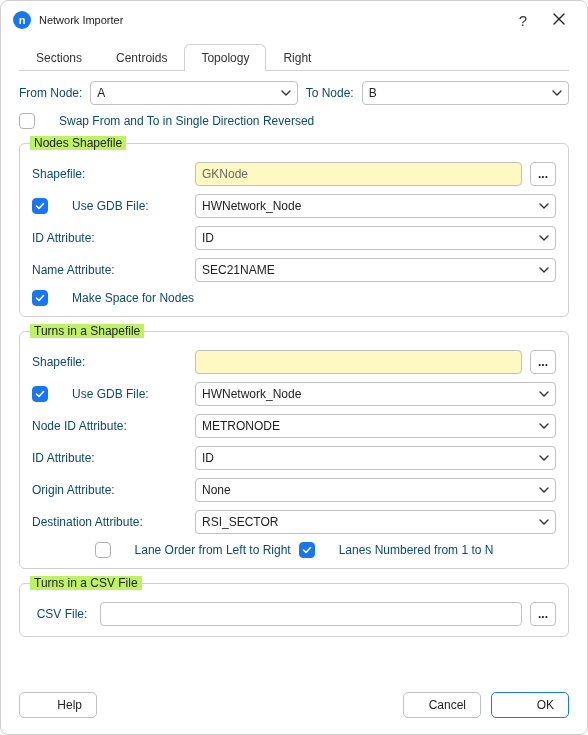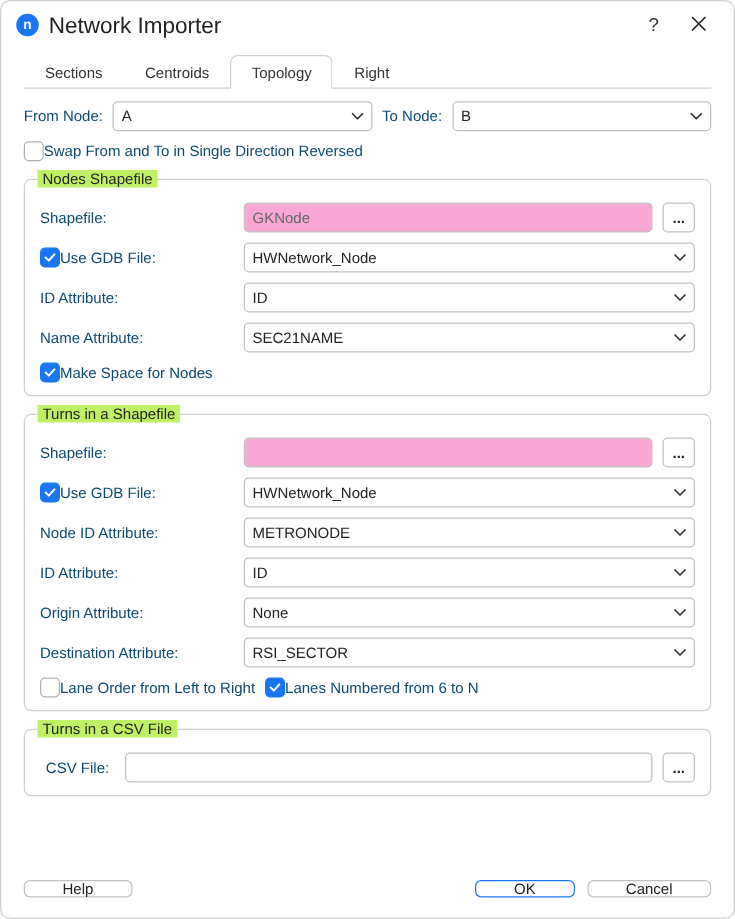--- a/index.html
+++ b/index.html
@@ -25,21 +25,21 @@
     display:flex; align-items:center;
     padding:0 10px 0 12px;
   }
   .titlebar .appicon {
     width:18px; height:18px; border-radius:50%;
     background:#1976f2;
     display:flex; align-items:center; justify-content:center;
     color:#fff; font-weight:600; font-size:11px;
     margin-right:8px;
   }
-  .titlebar .title { font-size:18px; flex:0 0 auto; }
+  .titlebar .title { font-size:11px; flex:0 0 auto; }
   .titlebar .spacer { flex:1; }
   .titlebar .winbtn {
     width:36px; height:30px;
     display:flex; align-items:center; justify-content:center;
     color:#333; font-size:14px;
   }
   .titlebar .winbtn svg { width:12px; height:12px; }
 
   .content {
     flex:1;
@@ -84,32 +84,32 @@
     padding:0 6px;
     position:relative;
     background:#fff;
   }
   .select { padding-right:20px; }
   .select .chev {
     position:absolute; right:6px; top:50%; transform:translateY(-50%);
   }
   .chev svg { width:10px; height:10px; display:block; }
   .textbox { justify-content:flex-start; }
-  .textbox.ro { background:#f9a8d4; color:#666; }
+  .textbox.ro { background:#fef9c3; color:#666; }
 
   .iconbtn {
     width:26px; height:24px;
     border:1px solid #c0c0c0; border-radius:4px;
     display:flex; align-items:center; justify-content:center;
     background:#fff;
     font-weight:700;
   }
 
   
-  .chk { display:flex; align-items:center; gap:0; }
+  .chk { display:flex; align-items:center; gap:24px; }
   .chkbox {
     width:16px; height:16px;
     border:1px solid #b0b0b0; border-radius:4px;
     display:flex; align-items:center; justify-content:center;
     background:#fff;
     flex:0 0 16px;
   }
   .chkbox.checked { background:#1976f2; border-color:#1976f2; }
   .chkbox.checked svg { width:10px; height:10px; }
 
@@ -132,23 +132,23 @@
   .group .row:first-of-type { margin-top:4px; }
 
   
   .footer {
     display:flex; align-items:center;
     padding:10px 18px 16px 18px;
   }
   .btn {
     border:1px solid #c0c0c0; border-radius:5px;
     background:#fff;
-    height:14px; min-width:78px;
+    height:26px; min-width:78px;
     display:flex; align-items:center; justify-content:flex-end;
-    padding:0 30px;
+    padding:0 14px;
   }
   .btn.primary { border-color:#1976f2; }
   .footer .spacer { flex:1; }
   .footer .btn + .btn { margin-left:10px; }
 
   .flex1 { flex:1; min-width:0; }
 </style>
 </head>
 <body>
 
@@ -350,32 +350,32 @@
         <div class="select flex1">
           <span>RSI_SECTOR</span>
           <span class="chev">
               <svg viewBox="0 0 10 10">
                 <path d="M1 3 L5 7 L9 3" stroke="#333" stroke-width="1.4" fill="none" stroke-linecap="round" stroke-linejoin="round"></path>
               </svg>
             </span>
         </div>
       </div>
 
-      <div class="row" style="justify-content:flex-start;">
+      <div class="row" style="justify-content:center;">
         <div class="chk">
           <div class="chkbox"></div>
           <span class="label">Lane Order from Left to Right</span>
         </div>
         <div class="chk">
           <div class="chkbox checked">
             <svg viewBox="0 0 10 10">
                 <path d="M1.5 5 L4 7.5 L8.5 2.5" stroke="#fff" stroke-width="1.6" fill="none" stroke-linecap="round" stroke-linejoin="round"></path>
               </svg>
           </div>
-          <span class="label">Lanes Numbered from 6 to N</span>
+          <span class="label">Lanes Numbered from 1 to N</span>
         </div>
       </div>
     </div>
 
     <div class="group">
       <div class="legend">Turns in a CSV File</div>
 
       <div class="row">
         <span class="label" style="width:60px;flex:0 0 60px;text-align:center;">CSV File:</span>
         <div class="textbox flex1">
@@ -387,21 +387,21 @@
       </div>
     </div>
 
   </div>
 
   <div class="footer">
     <div class="btn">
       <span>Help</span>
     </div>
     <div class="spacer"></div>
+    <div class="btn">
+      <span>Cancel</span>
+    </div>
     <div class="btn primary">
       <span>OK</span>
     </div>
-    <div class="btn">
-      <span>Cancel</span>
-    </div>
   </div>
 
 </div>
 
 </body></html>

